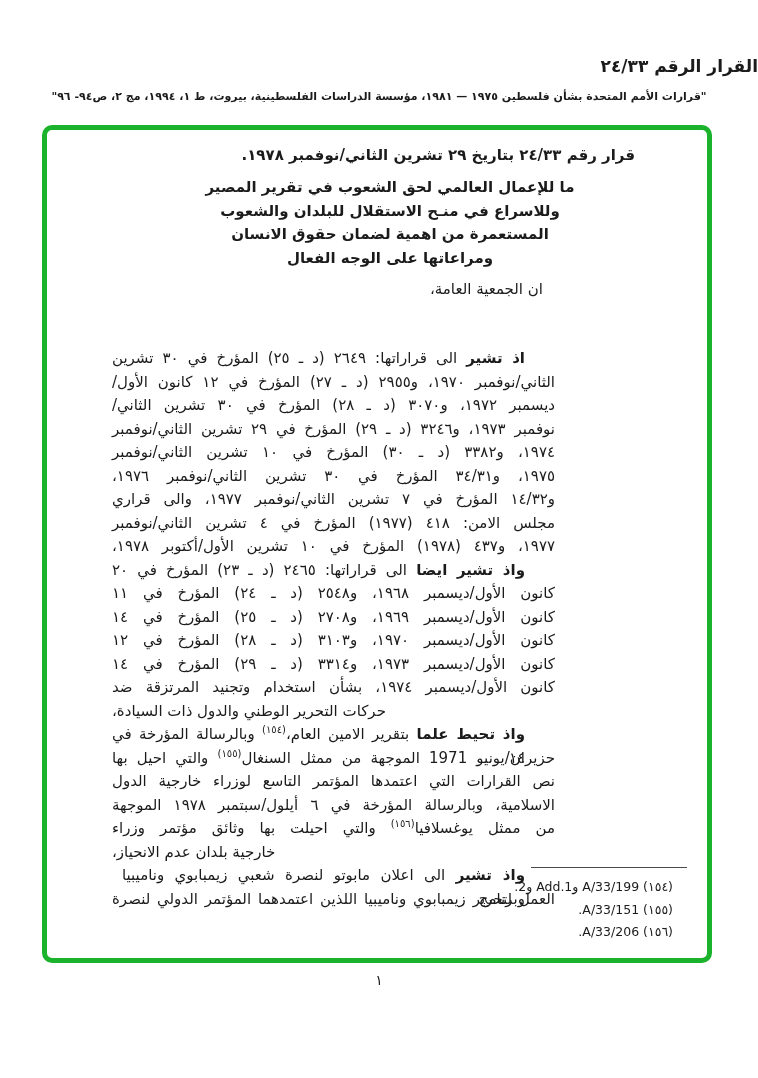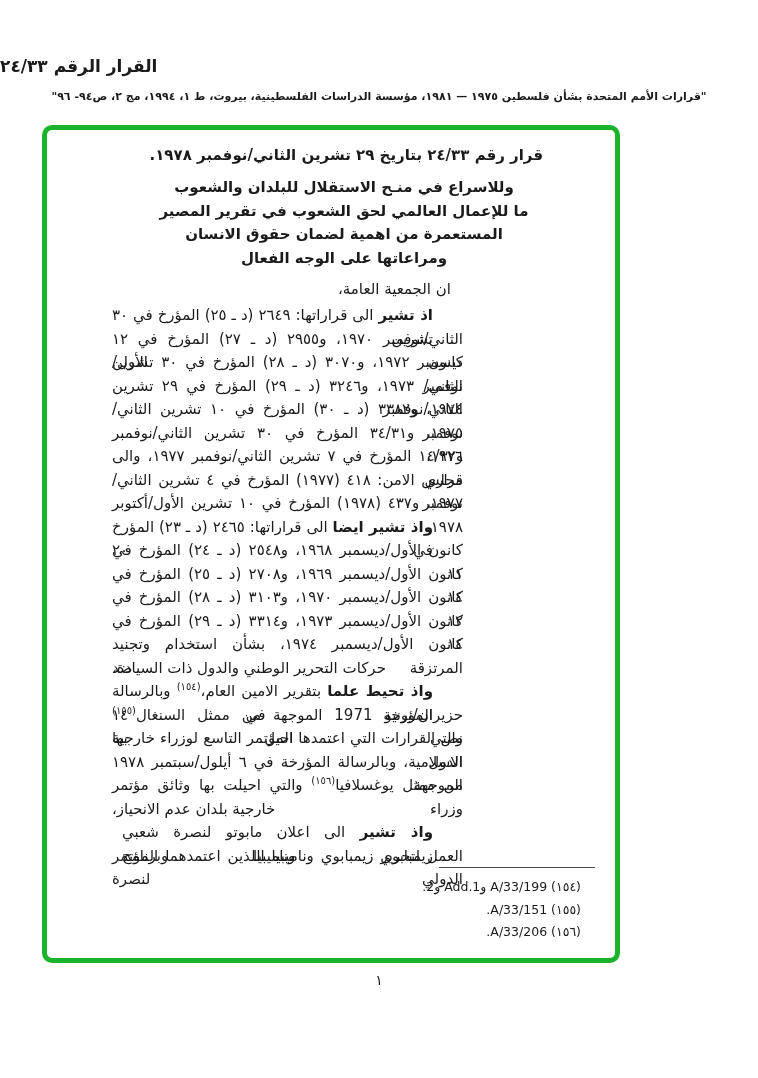--- a/index.html
+++ b/index.html
@@ -1,22 +1,22 @@
 <!DOCTYPE html>
 <html lang="ar"><head>
 <meta charset="utf-8">
 <style>
   html,body{margin:0;padding:0;background:#ffffff;}
   .page{position:relative;width:758px;height:1078px;background:#ffffff;overflow:hidden;
         font-family:"DejaVu Sans",sans-serif;color:#1b1b1b;}
-  .title{position:absolute;top:56px;left:0;right:0;text-align:left;direction:rtl;
+  .title{position:absolute;top:56px;left:0;right:0;text-align:right;direction:rtl;
          font-weight:bold;font-size:17px;letter-spacing:0.2px;}
   .citation{position:absolute;top:90px;left:0;right:0;text-align:center;direction:rtl;
             font-weight:bold;font-size:11px;}
-  .res-box{position:absolute;left:42px;top:125px;width:578px;height:838px;
+  .res-box{position:absolute;left:42px;top:125px;width:670px;height:838px;
            border:5px solid #1bb22c;border-radius:10px;box-sizing:border-box;background:#fff;}
   .opening{position:absolute;top:16px;right:72px;direction:rtl;white-space:nowrap;
            font-weight:bold;font-size:15px;}
   .headings{position:absolute;top:46px;left:36px;right:10px;text-align:center;direction:rtl;
             font-weight:bold;font-size:15px;line-height:23.5px;}
   .salutation{position:absolute;top:150px;right:164px;direction:rtl;
               font-weight:normal;font-size:15px;white-space:nowrap;}
   .body-col{position:absolute;top:174px;right:152px;left:65px;direction:rtl;
             font-size:15px;line-height:23.5px;}
   .line{height:23.5px;overflow:visible;}
@@ -34,28 +34,28 @@
 </head>
 <body>
 
 <div class="page" style="color: rgb(27, 27, 27);">
   <div class="title">القرار الرقم ٢٤/٣٣</div>
   <div class="citation">"قرارات الأمم المتحدة بشأن فلسطين ١٩٧٥ — ١٩٨١، مؤسسة الدراسات الفلسطينية، بيروت، ط ١، ١٩٩٤، مج ٢، ص٩٤- ٩٦"</div>
 
   <div class="res-box" style="border-color: rgb(27, 178, 44);">
     <div class="opening">قرار رقم ٢٤/٣٣ بتاريخ ٢٩ تشرين الثاني/نوفمبر ١٩٧٨.</div>
     <div class="headings" id="headings">
+        <div>ما للإعمال العالمي لحق الشعوب في تقرير المصير</div>
         <div>وللاسراع في منـح الاستقلال للبلدان والشعوب</div>
-        <div>ما للإعمال العالمي لحق الشعوب في تقرير المصير</div>
         <div>المستعمرة من اهمية لضمان حقوق الانسان</div>
         <div>ومراعاتها على الوجه الفعال</div>
       </div>
     <div class="salutation">ان الجمعية العامة،</div>
     <div class="body-col" id="body-col">
-        <div class="line j" style="padding-right: 30px;"><span class="b">اذ تشير</span><span> الى قراراتها: ٢٦٤٩ (د ـ ٢٥) المؤرخ في ٣٠ تشرين</span></div>
+        <div class="line j" style="padding-right: 30px; margin-top: 43px;"><span class="b">اذ تشير</span><span> الى قراراتها: ٢٦٤٩ (د ـ ٢٥) المؤرخ في ٣٠ تشرين</span></div>
         <div class="line j"><span>الثاني/نوفمبر ١٩٧٠، و٢٩٥٥ (د ـ ٢٧) المؤرخ في ١٢ كانون الأول/</span></div>
         <div class="line j"><span>ديسمبر ١٩٧٢، و٣٠٧٠ (د ـ ٢٨) المؤرخ في ٣٠ تشرين الثاني/</span></div>
         <div class="line j"><span>نوفمبر ١٩٧٣، و٣٢٤٦ (د ـ ٢٩) المؤرخ في ٢٩ تشرين الثاني/نوفمبر</span></div>
         <div class="line j"><span>١٩٧٤، و٣٣٨٢ (د ـ ٣٠) المؤرخ في ١٠ تشرين الثاني/نوفمبر</span></div>
         <div class="line j"><span>١٩٧٥، و٣٤/٣١ المؤرخ في ٣٠ تشرين الثاني/نوفمبر ١٩٧٦،</span></div>
         <div class="line j"><span>و١٤/٣٢ المؤرخ في ٧ تشرين الثاني/نوفمبر ١٩٧٧، والى قراري</span></div>
         <div class="line j"><span>مجلس الامن: ٤١٨ (١٩٧٧) المؤرخ في ٤ تشرين الثاني/نوفمبر</span></div>
         <div class="line j"><span>١٩٧٧، و٤٣٧ (١٩٧٨) المؤرخ في ١٠ تشرين الأول/أكتوبر ١٩٧٨،</span></div>
         <div class="line j" style="padding-right: 30px;"><span class="b">واذ تشير ايضا</span><span> الى قراراتها: ٢٤٦٥ (د ـ ٢٣) المؤرخ في ٢٠</span></div>
         <div class="line j"><span>كانون الأول/ديسمبر ١٩٦٨، و٢٥٤٨ (د ـ ٢٤) المؤرخ في ١١</span></div>

